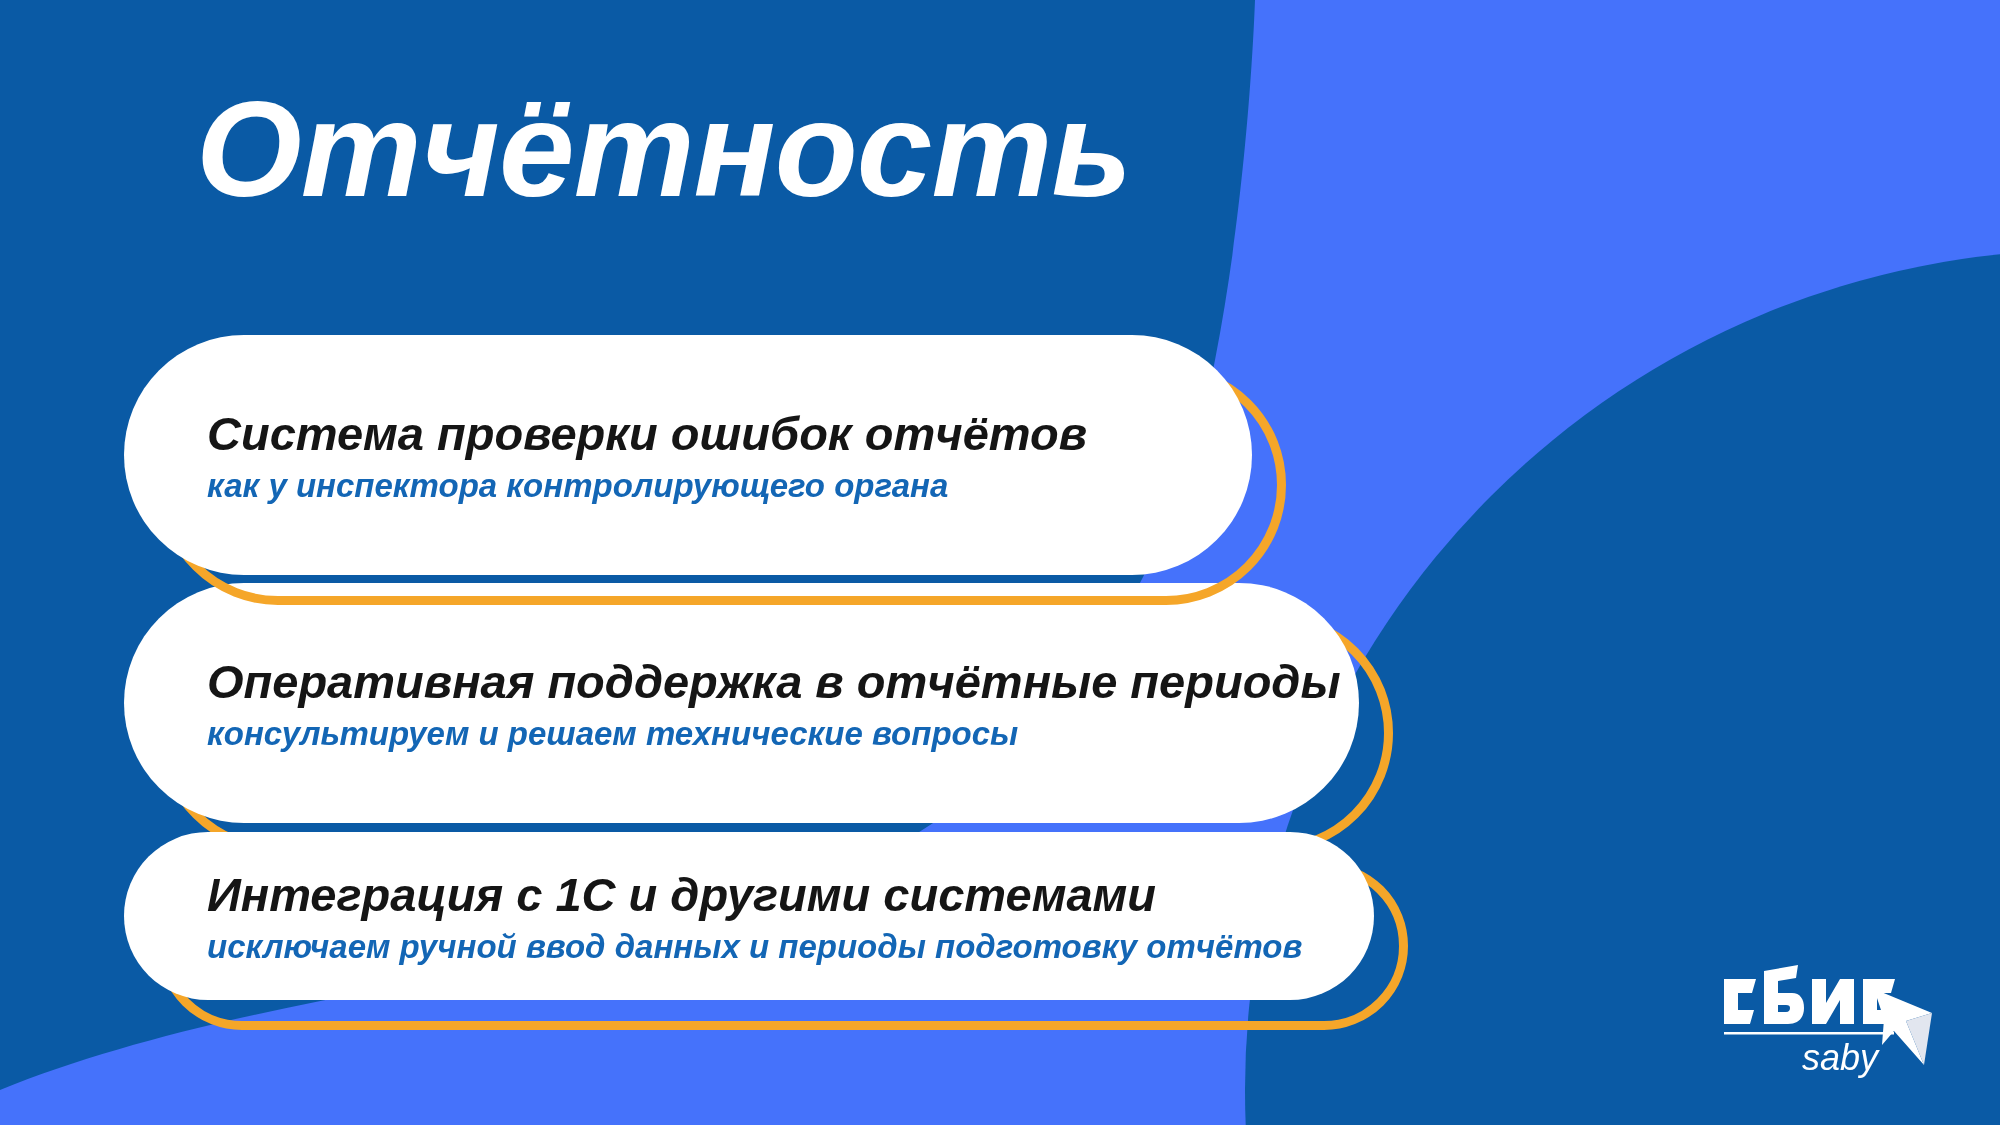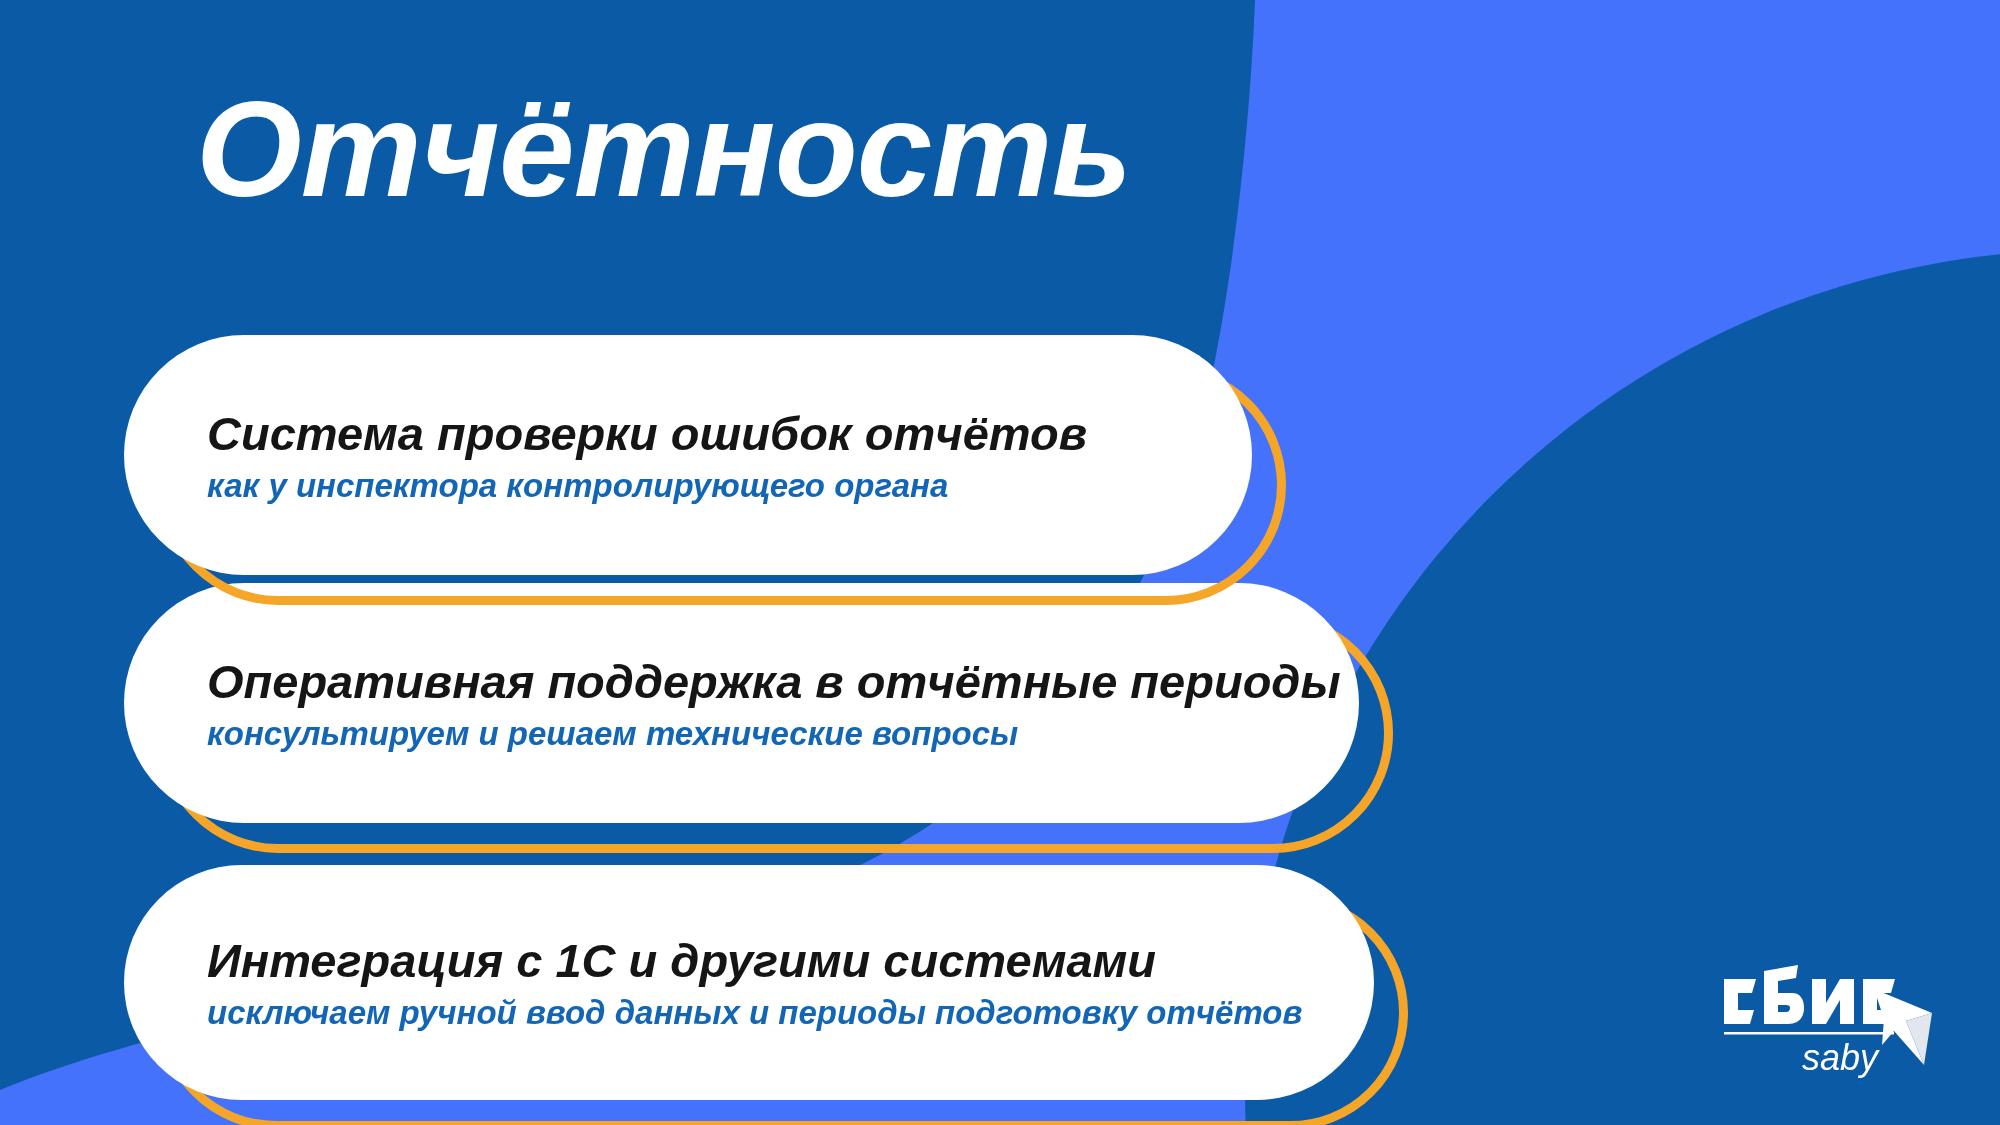--- a/index.html
+++ b/index.html
@@ -84,21 +84,21 @@
   #card-1 .card-title { font-size: 47px; margin-bottom: 6px; }
   #card-1 .card-sub   { font-size: 33px; }
 
   
   #card-2 { left: 124px; top: 583px; width: 1235px; height: 240px; }
   #card-2 .card-body { padding-left: 83px; }
   #card-2 .card-title { font-size: 47px; margin-bottom: 6px; }
   #card-2 .card-sub   { font-size: 33px; }
 
   
-  #card-3 { left: 124px; top: 832px; width: 1250px; height: 235px; margin-top: 33px; }
+  #card-3 { left: 124px; top: 832px; width: 1250px; height: 168px; }
   #card-3 .card-body { padding-left: 83px; }
   #card-3 .card-title { font-size: 47px; margin-bottom: 6px; }
   #card-3 .card-sub   { font-size: 33px; }
 
   
   #logo {
     position: absolute;
     left: 1716px;
     top: 953px;
     width: 230px;

